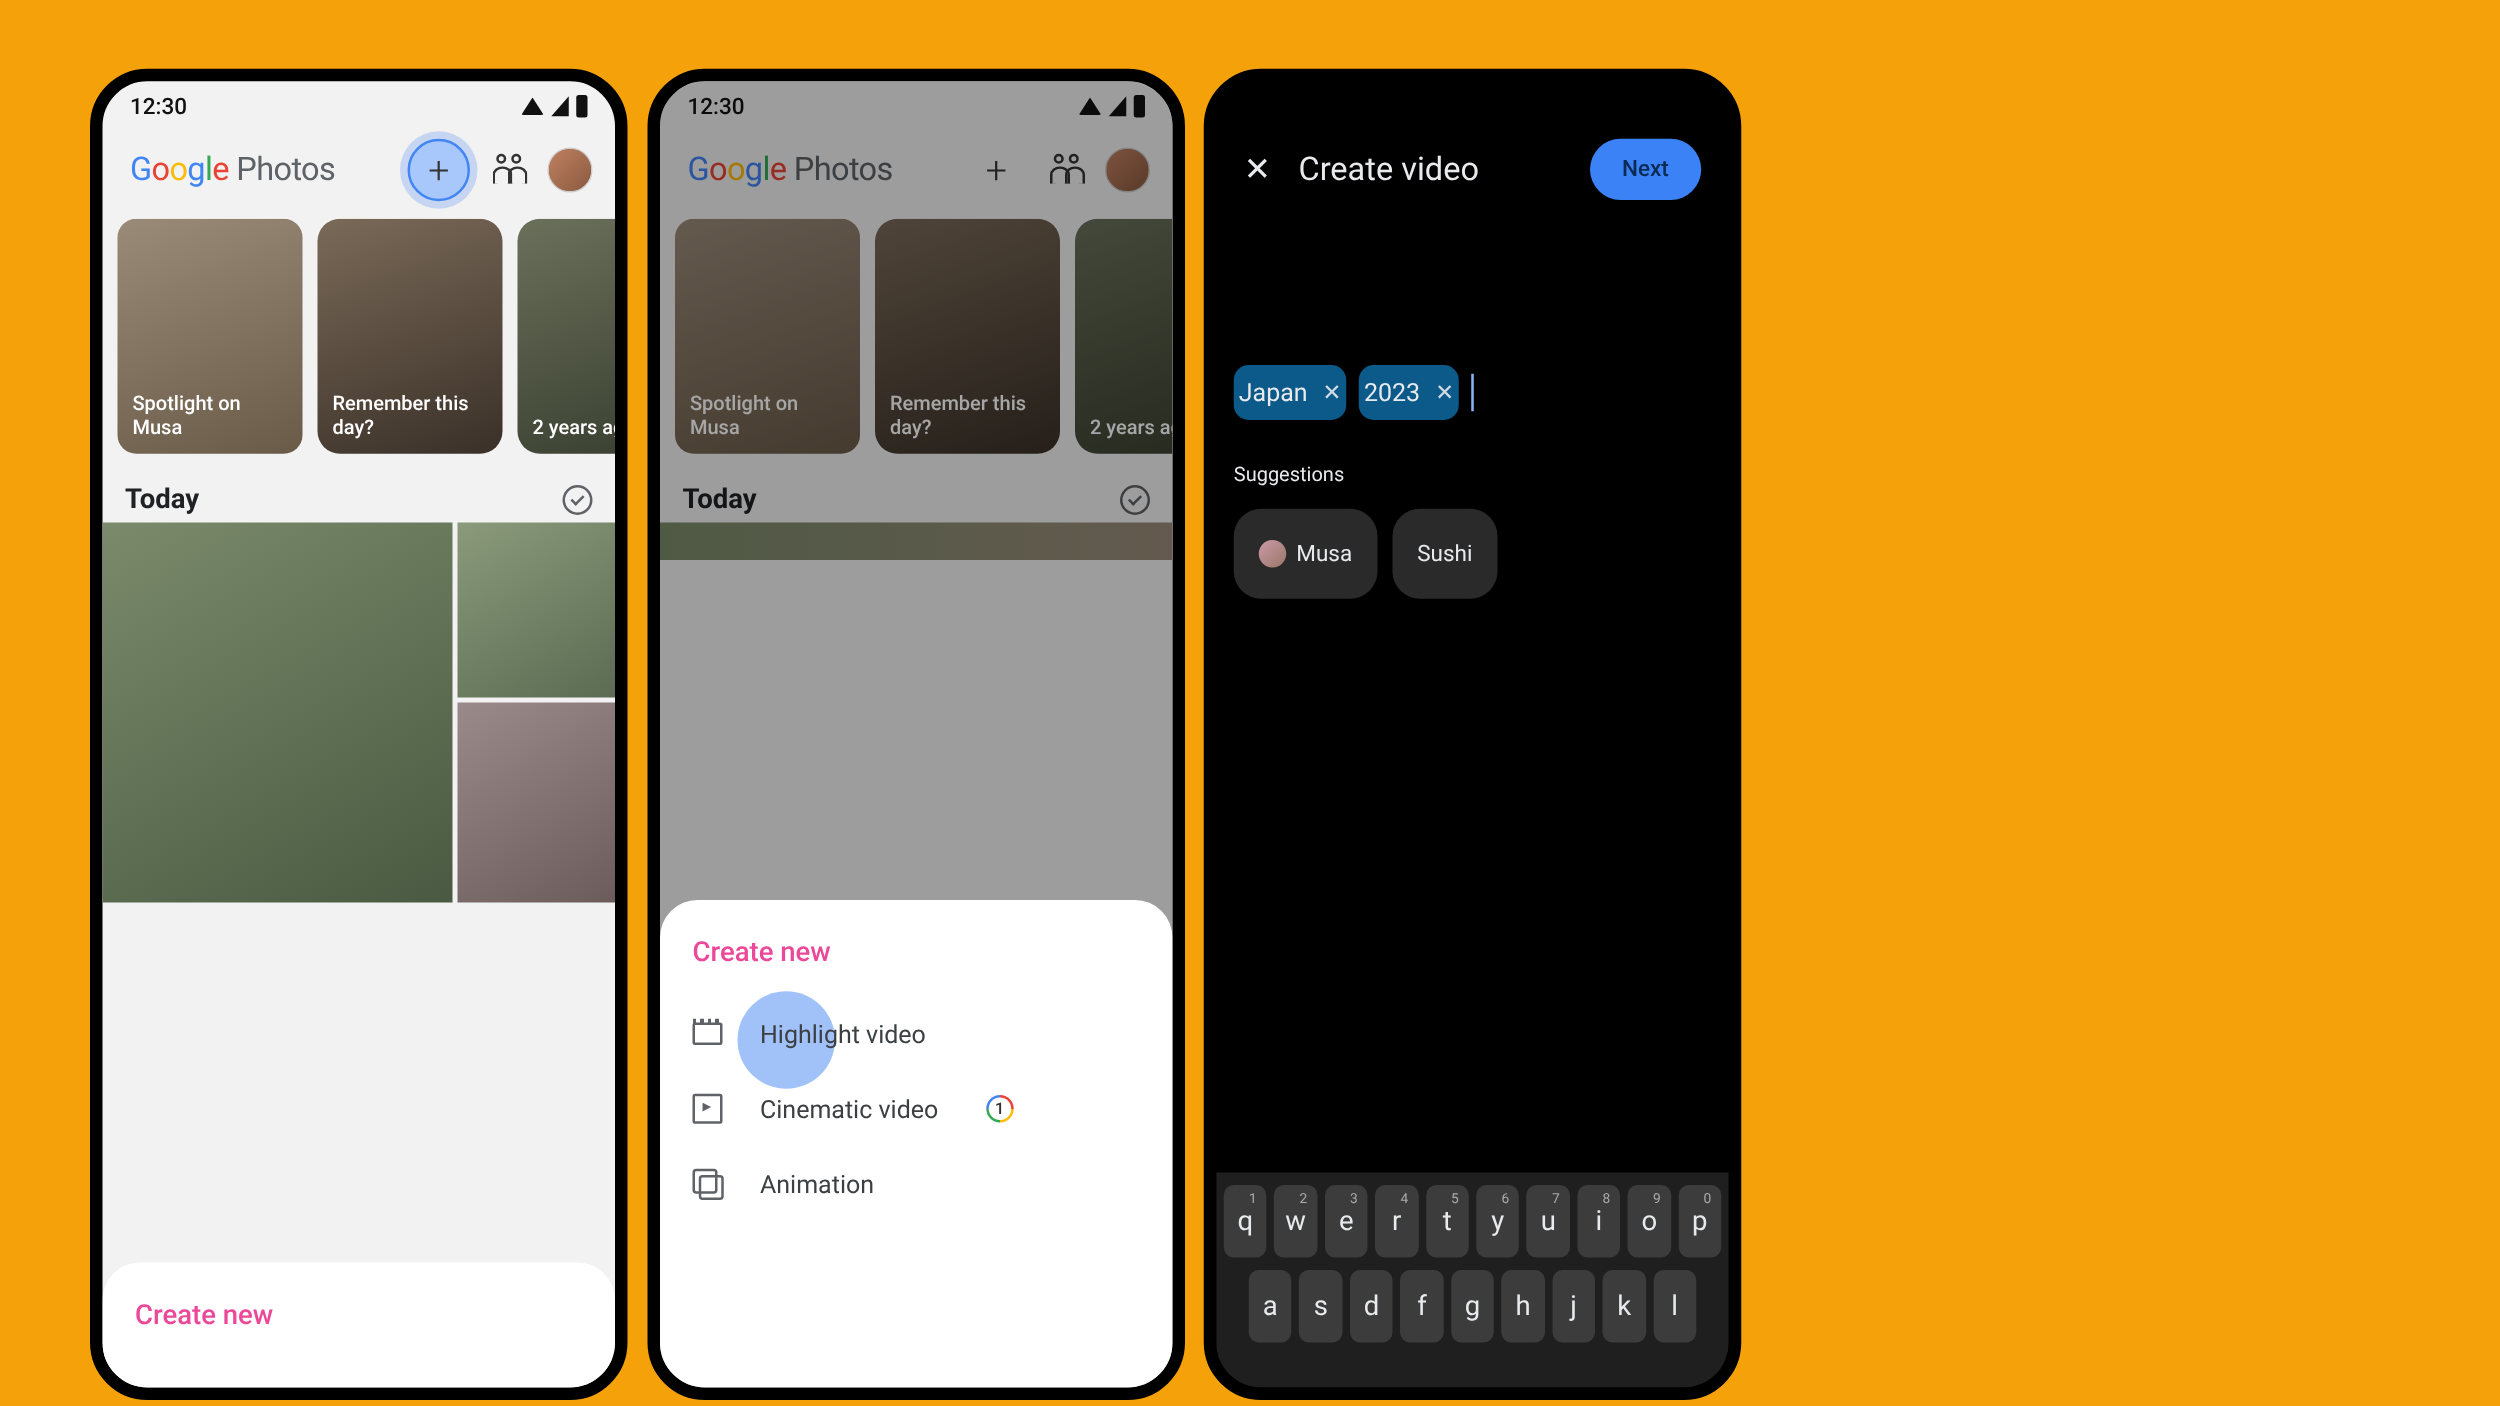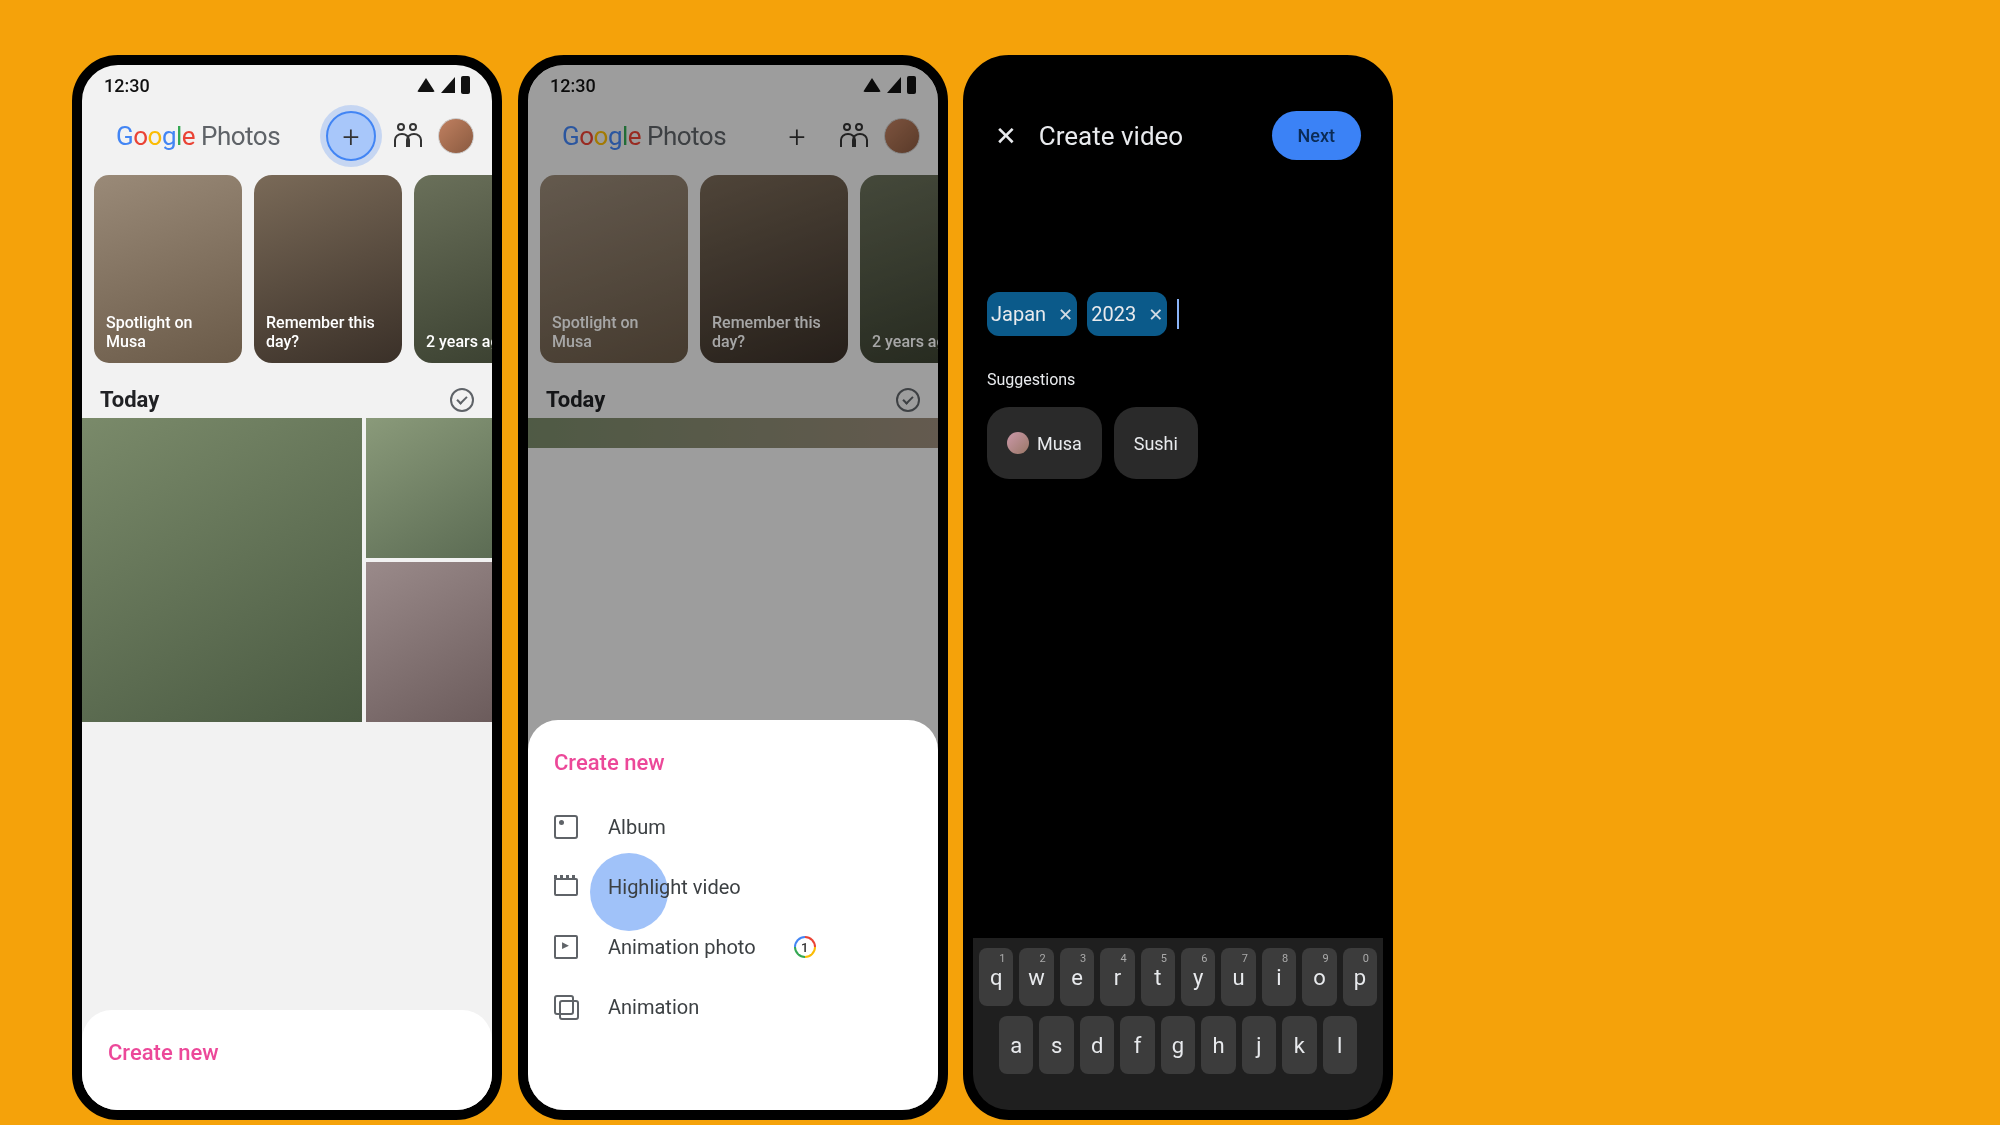--- a/index.html
+++ b/index.html
@@ -32,21 +32,20 @@
   }
   .statusbar .icons { display:flex; gap:6px; align-items:center; }
   .wifi { width:0;height:0;border-left:9px solid transparent;border-right:9px solid transparent;border-bottom:14px solid #111; border-radius:2px;}
   .signal { width:0;height:0;border-left:14px solid transparent;border-bottom:16px solid #111;}
   .batt { width:9px;height:18px;background:#111;border-radius:2px;}
 
   
   .gheader {
     display:flex; align-items:center; justify-content:space-between;
     padding: 10px 18px 14px 22px;
-    margin-left: 12px;
   }
   .glogo { font-size:26px; font-weight:400; color:#5f6368; letter-spacing:-0.5px;}
   .glogo .g1{color:#4285F4;} .glogo .g2{color:#EA4335;} .glogo .g3{color:#FBBC05;}
   .glogo .g4{color:#4285F4;} .glogo .g5{color:#34A853;} .glogo .g6{color:#EA4335;}
   .gheader .right { display:flex; align-items:center; gap:18px;}
   .plusbtn {
     width:50px;height:50px;border-radius:50%;
     display:flex;align-items:center;justify-content:center;
     font-size:30px; color:#333; font-weight:300;
   }
@@ -221,31 +220,27 @@
       </div>
   </div>
   <div class="section">
     <h2>Today</h2>
     <div class="checkcirc"></div>
   </div>
   <div style="height:30px;background:linear-gradient(90deg,#7a8a6a,#9a8a7a);"></div>
   <div class="dim"></div>
   <div class="sheet" style="height:390px">
     <h3>Create new</h3>
-    <div class="sheetrow">
-      <div class="sicon album"></div>
-      <span>Album</span>
-    </div>
     <div class="sheetrow" style="position:relative">
       <div class="sicon movie"></div>
       <span style="position:relative"><span class="hlring"></span><span style="position:relative">Highlight video</span></span>
     </div>
     <div class="sheetrow">
       <div class="sicon cine"></div>
-      <span>Animation photo</span>
+      <span>Cinematic video</span>
       <span class="badge1"></span>
     </div>
     <div class="sheetrow">
       <div class="sicon anim"></div>
       <span>Animation</span>
     </div>
   </div>
 </div>
 
 <div class="phone p3">

